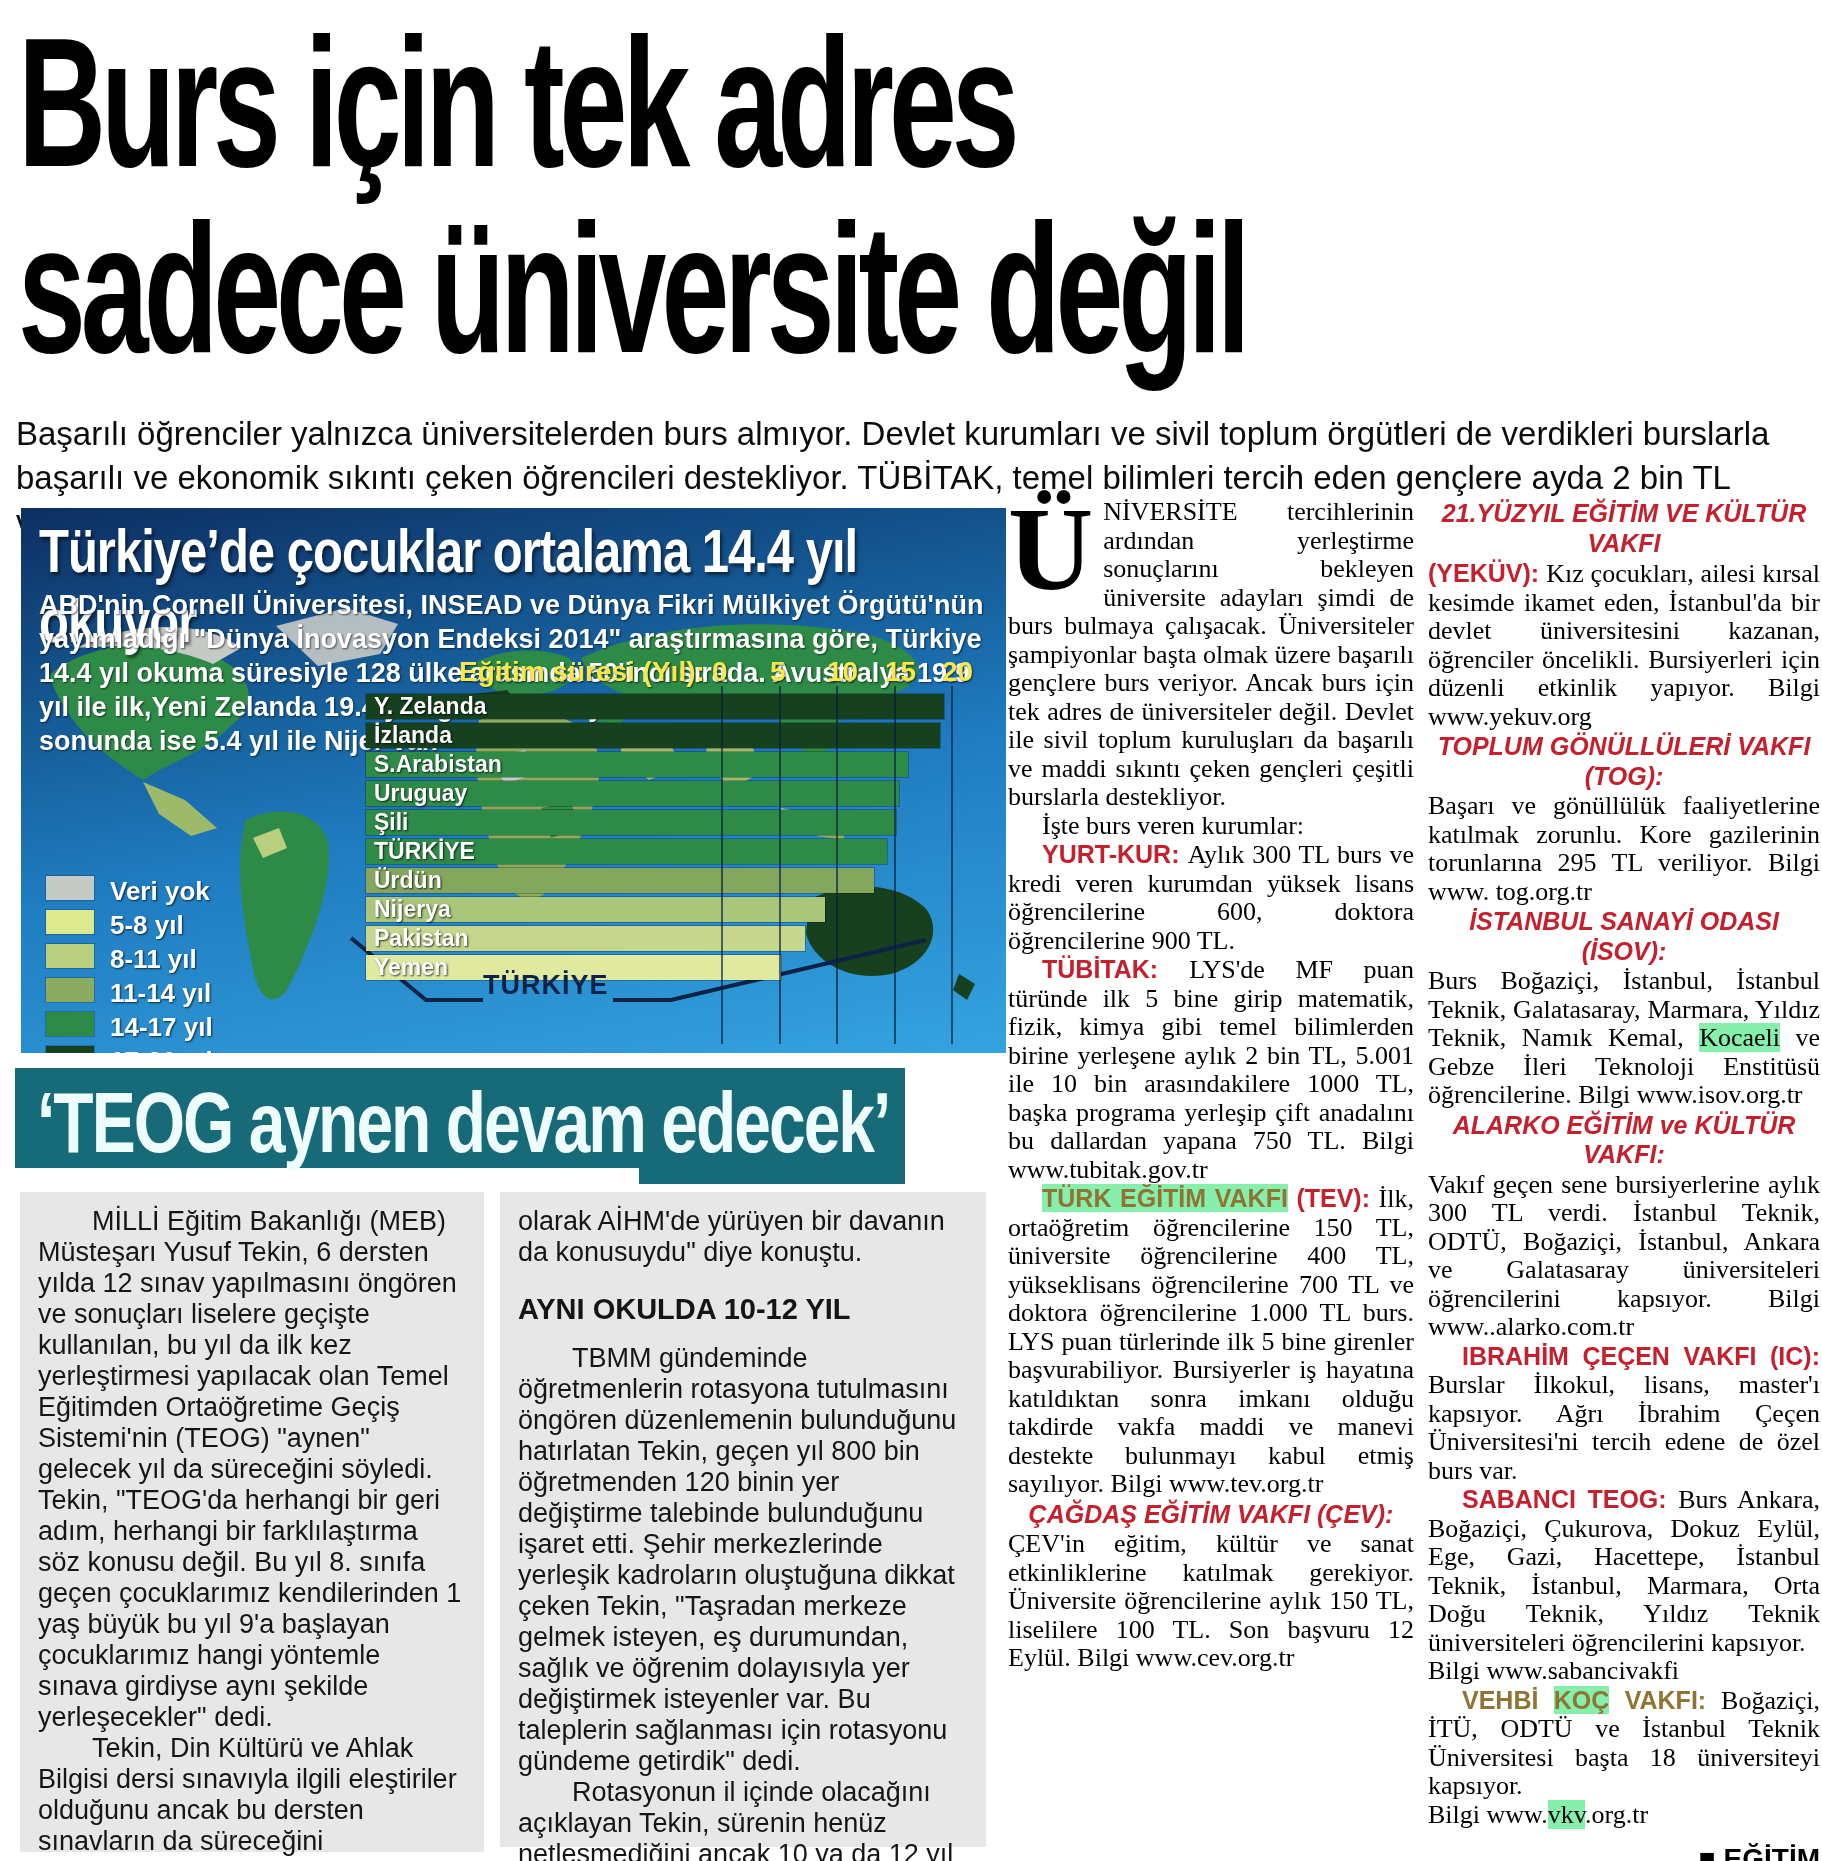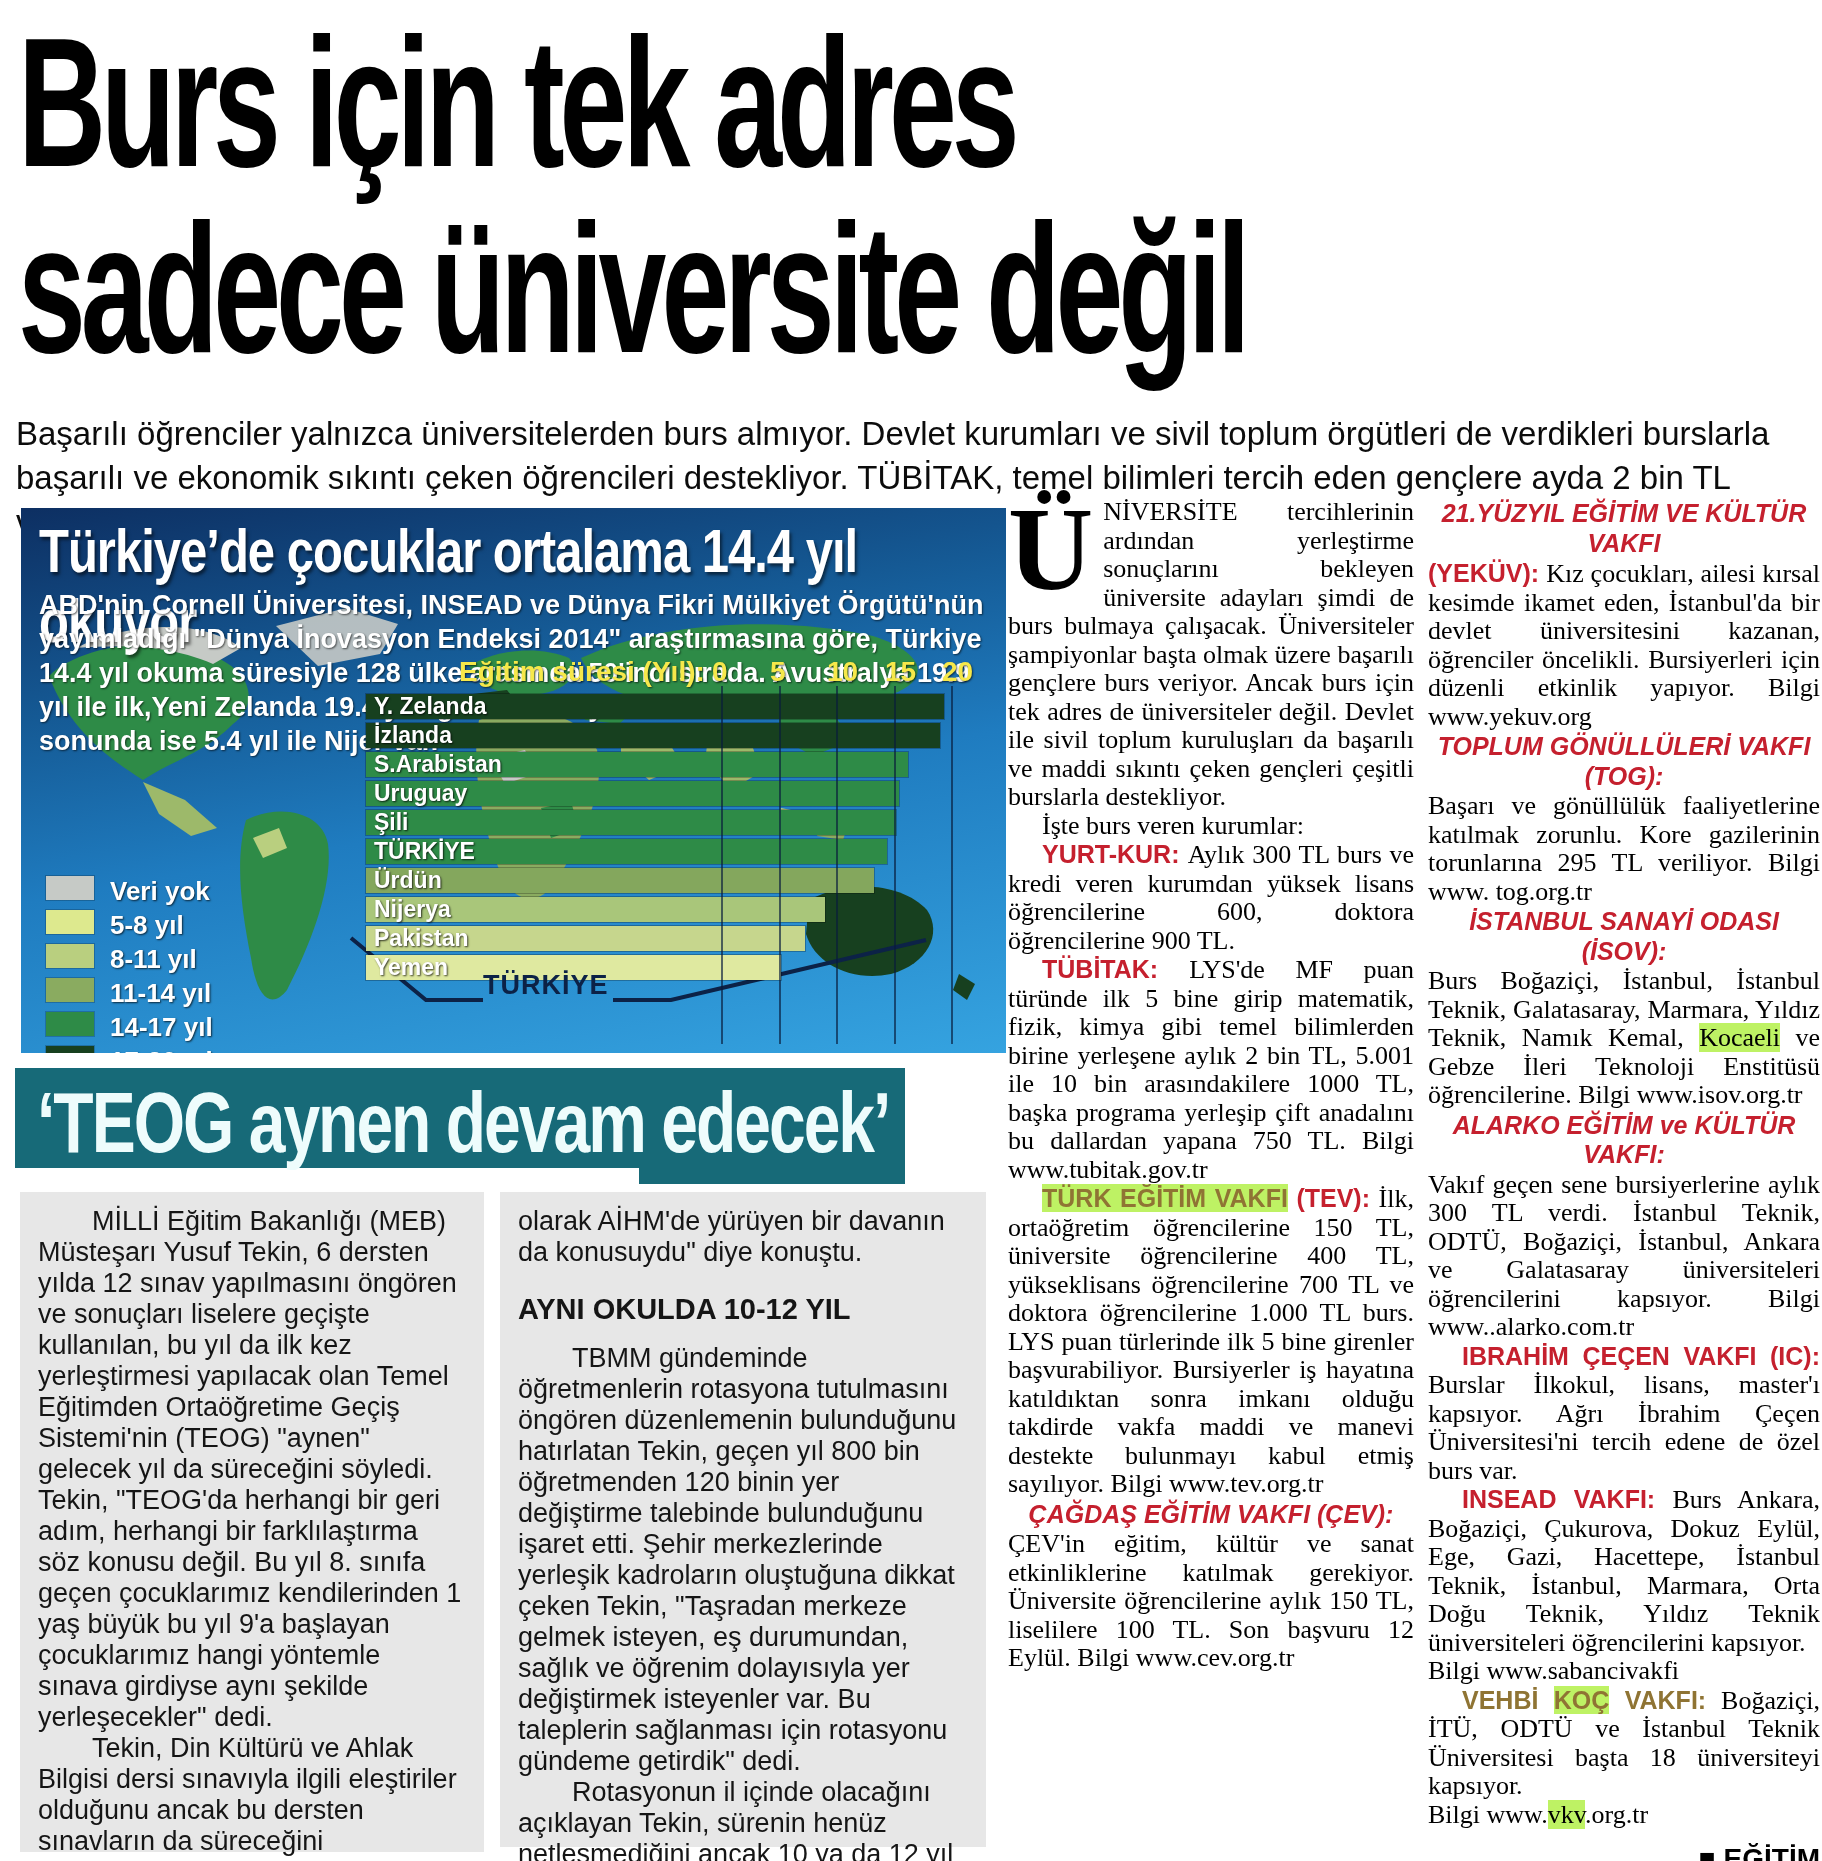--- a/index.html
+++ b/index.html
@@ -56,21 +56,21 @@
   
   .news-col{position:absolute;top:498px;font-family:"Liberation Serif",serif;
     font-size:26px;line-height:28.5px;color:#000;text-align:justify;}
   #news-col1{left:1008px;width:406px;height:1360px;}
   #news-col2{left:1428px;width:392px;height:1360px;}
   .news-col p{margin:0;}
   .news-col p.ind{text-indent:34px;}
   .news-col p.center-head{text-align:center;text-indent:0;margin:1px 0;font-style:italic;}
   .rh{font-family:"Liberation Sans",sans-serif;font-weight:bold;font-size:25px;color:#c5202e;}
   .gold{font-family:"Liberation Sans",sans-serif;font-weight:bold;font-size:25px;color:#8f7434;}
-  .hl{background:#bef264;}
+  .hl{background:#86efac;}
   .dropcap{float:left;font-weight:bold;font-size:118px;line-height:92px;padding:6px 10px 0 0;}
   p.footer-tag{font-family:"Liberation Sans",sans-serif;font-weight:bold;font-size:28px;
     text-align:right;text-indent:90px;margin-top:16px;}
 </style>
 </head>
 <body>
 
 <div class="headline">
   <div>Burs için tek adres</div>
   <div>sadece üniversite değil</div>
@@ -243,18 +243,18 @@
 <div class="news-col" id="news-col2">
     <p class="center-head"><span class="rh">21.YÜZYIL EĞİTİM VE KÜLTÜR VAKFI</span></p>
     <p><span class="rh">(YEKÜV): </span><span>Kız çocukları, ailesi kırsal kesimde ikamet eden, İstanbul'da bir devlet üniversitesini kazanan, öğrenciler öncelikli. Bursiyerleri için düzenli etkinlik yapıyor. Bilgi www.yekuv.org</span></p>
     <p class="center-head"><span class="rh">TOPLUM GÖNÜLLÜLERİ VAKFI (TOG):</span></p>
     <p><span>Başarı ve gönüllülük faaliyetlerine katılmak zorunlu. Kore gazilerinin torunlarına 295 TL veriliyor. Bilgi www. tog.org.tr</span></p>
     <p class="center-head"><span class="rh">İSTANBUL SANAYİ ODASI (İSOV):</span></p>
     <p><span>Burs Boğaziçi, İstanbul, İstanbul Teknik, Galatasaray, Marmara, Yıldız Teknik, Namık Kemal, </span><span class="hl">Kocaeli</span><span> ve Gebze İleri Teknoloji Enstitüsü öğrencilerine. Bilgi www.isov.org.tr</span></p>
     <p class="center-head"><span class="rh">ALARKO EĞİTİM ve KÜLTÜR VAKFI:</span></p>
     <p><span>Vakıf geçen sene bursiyerlerine aylık 300 TL verdi. İstanbul Teknik, ODTÜ, Boğaziçi, İstanbul, Ankara ve Galatasaray üniversiteleri öğrencilerini kapsıyor. Bilgi www..alarko.com.tr</span></p>
     <p class="ind"><span class="rh">IBRAHİM ÇEÇEN VAKFI (IC): </span><span>Burslar İlkokul, lisans, master'ı kapsıyor. Ağrı İbrahim Çeçen Üniversitesi'ni tercih edene de özel burs var.</span></p>
-    <p class="ind"><span class="rh">INSEAD VAKFI: </span><span>Burs Ankara, Boğaziçi, Çukurova, Dokuz Eylül, Ege, Gazi, Hacettepe, İstanbul Teknik, İstanbul, Marmara, Orta Doğu Teknik, Yıldız Teknik üniversiteleri öğrencilerini kapsıyor.</span></p>
+    <p class="ind"><span class="rh">SABANCI TEOG: </span><span>Burs Ankara, Boğaziçi, Çukurova, Dokuz Eylül, Ege, Gazi, Hacettepe, İstanbul Teknik, İstanbul, Marmara, Orta Doğu Teknik, Yıldız Teknik üniversiteleri öğrencilerini kapsıyor.</span></p>
     <p><span>Bilgi www.sabancivakfi</span></p>
     <p class="ind"><span class="gold">VEHBİ </span><span class="gold hl">KOÇ</span><span class="gold"> VAKFI:</span><span> Boğaziçi, İTÜ, ODTÜ ve İstanbul Teknik Üniversitesi başta 18 üniversiteyi kapsıyor.</span></p>
     <p><span>Bilgi www.</span><span class="hl">vkv</span><span>.org.tr</span></p>
     <p class="footer-tag"><span>■ EĞİTİM</span></p>
   </div>
 
 </body></html>

